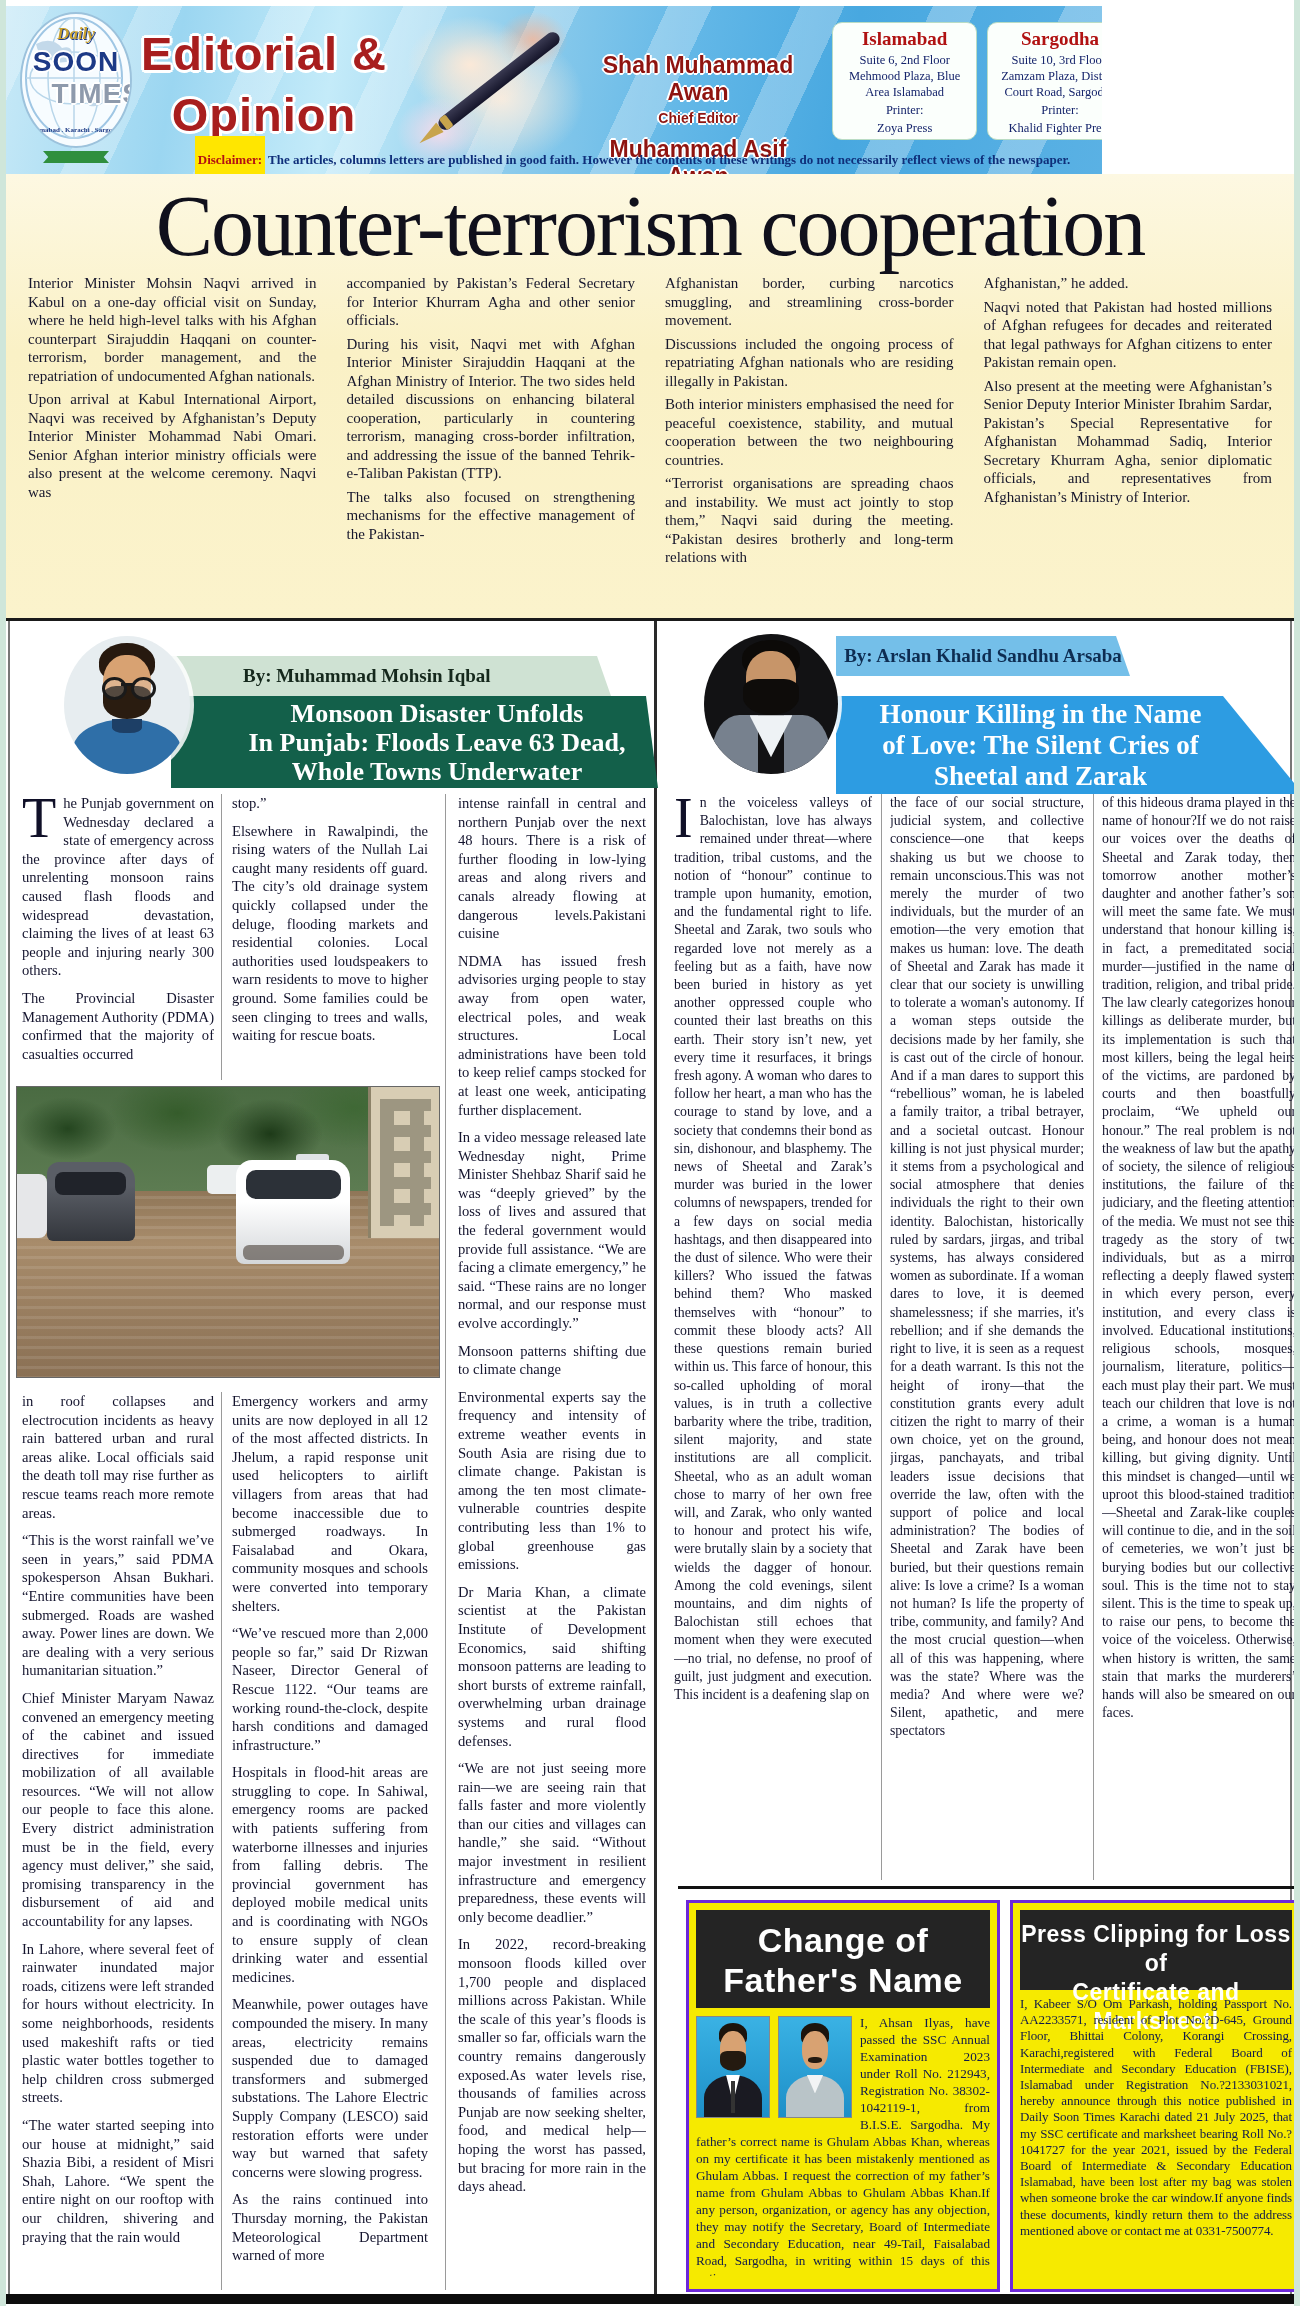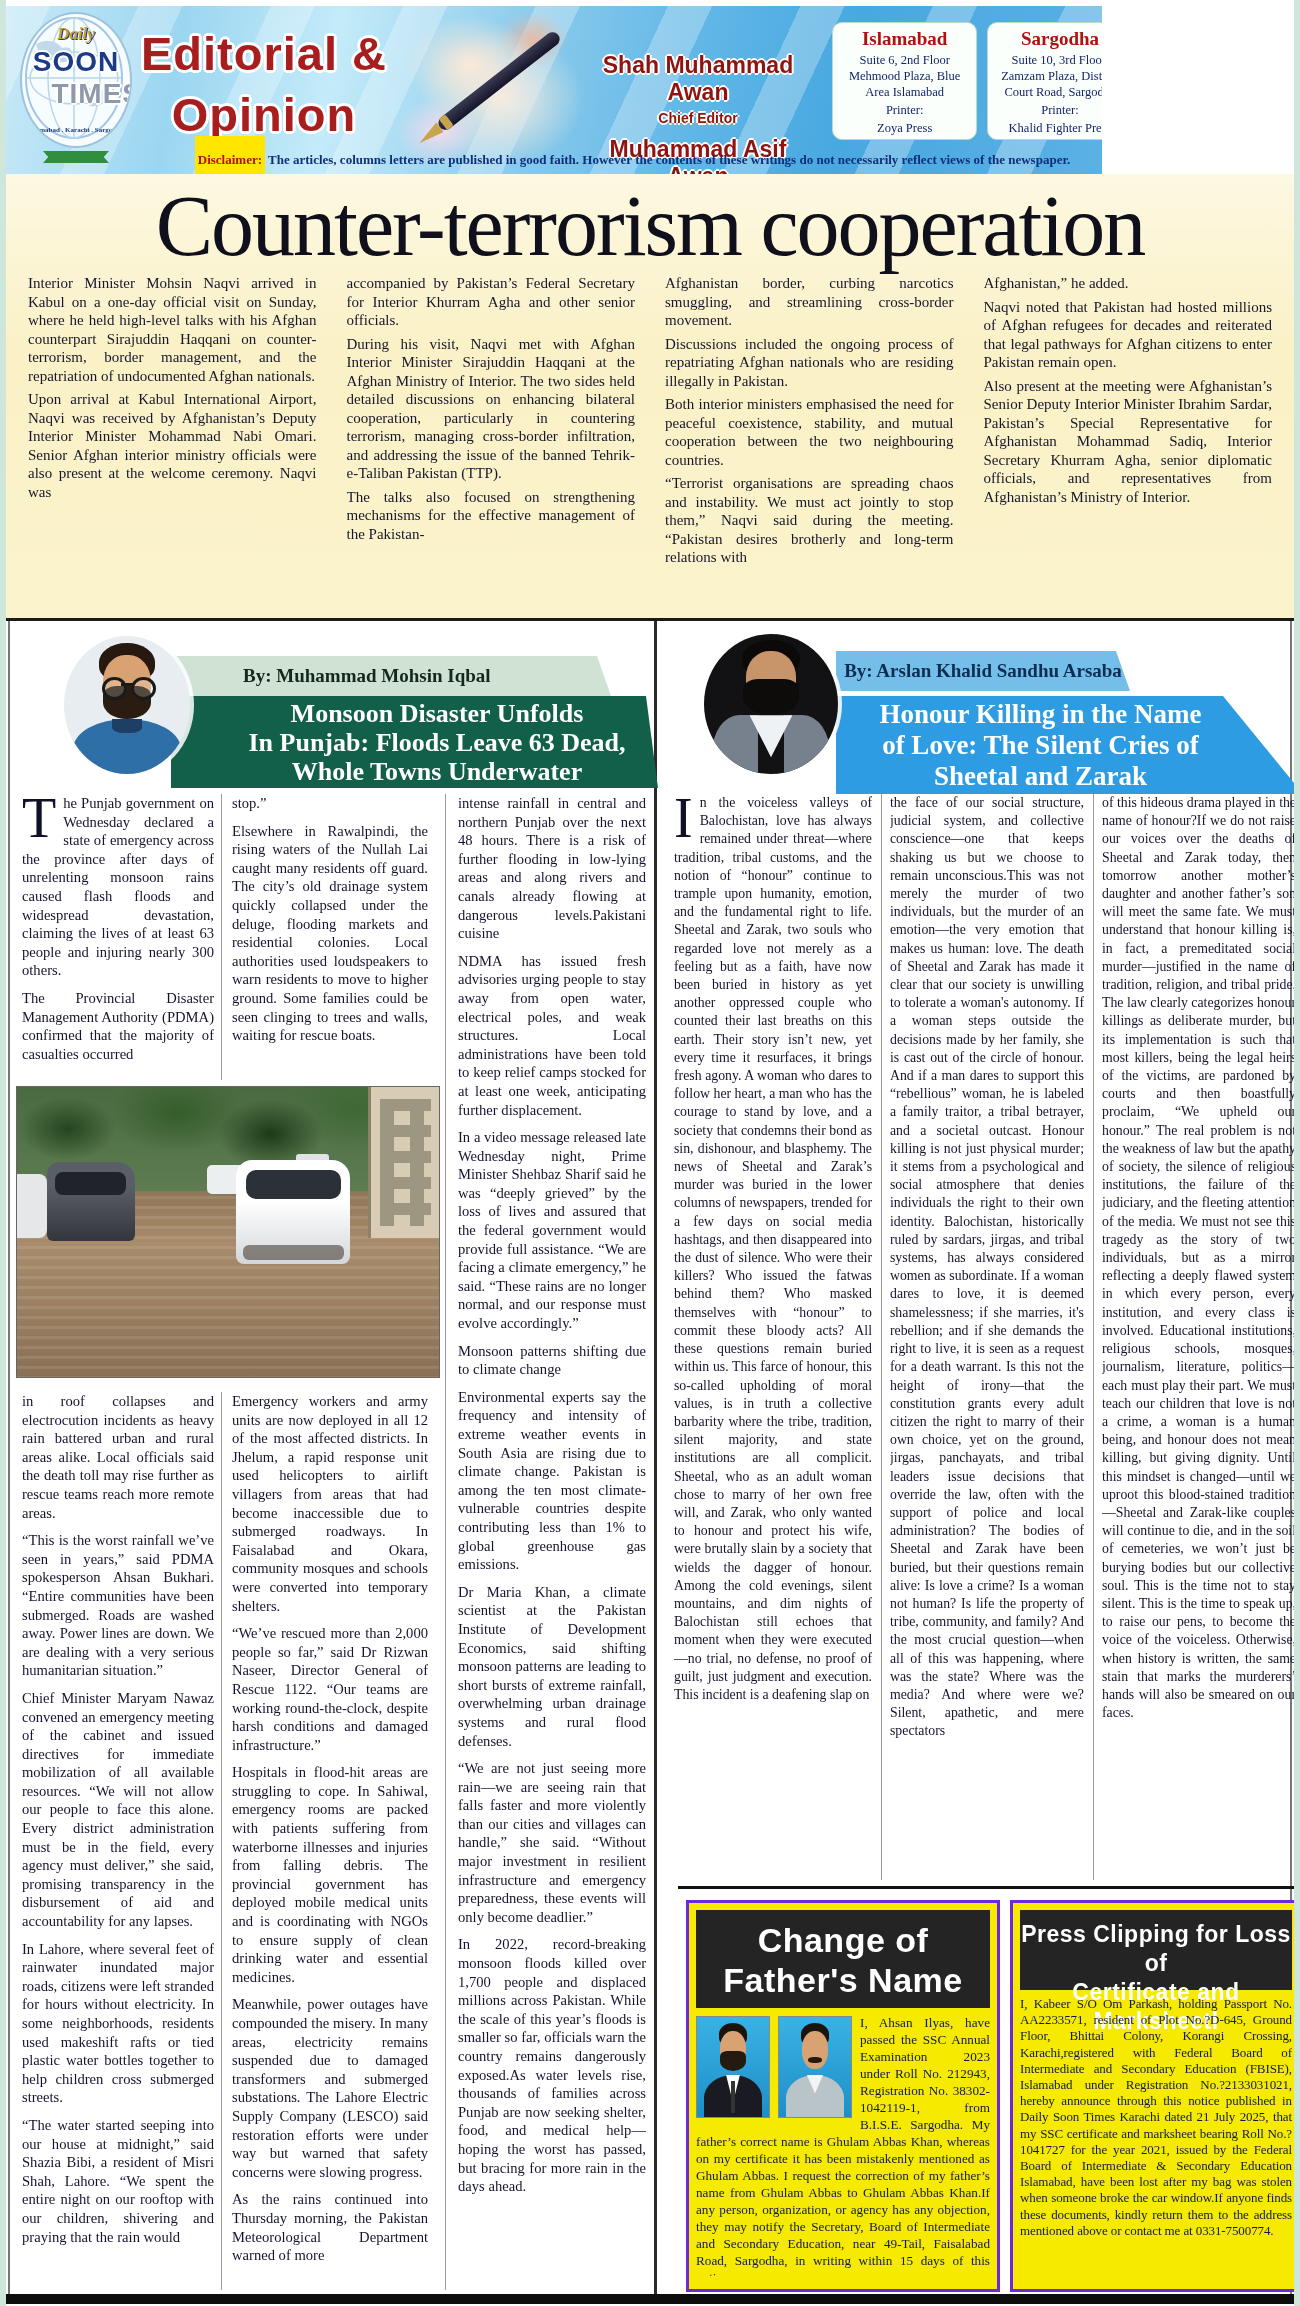--- a/index.html
+++ b/index.html
@@ -71,21 +71,21 @@
   .bottom-bar{position:absolute;left:0;top:2294px;width:1288px;height:10px;background:#0d0d0d;}
   .colrule{position:absolute;width:1px;background:#9a9a9a;}
   
   .byband{position:absolute;height:40px;line-height:40px;font-weight:bold;font-size:19px;}
   .m-byband{left:165px;top:656px;width:440px;background:#cfe2d3;color:#15281c;padding-left:72px;box-sizing:border-box;
     clip-path:polygon(0 0,calc(100% - 14px) 0,100% 100%,0 100%);}
   .m-titleband{position:absolute;left:165px;top:696px;width:487px;height:92px;background:#13604a;
     clip-path:polygon(0 0,calc(100% - 12px) 0,100% 100%,0 100%);
     color:#fff;text-align:center;font-weight:bold;font-size:26px;line-height:29px;
     padding:3px 10px 0 55px;box-sizing:border-box;}
-  .h-byband{left:830px;top:651px;width:294px;background:#74bfe9;color:#0e2d52;text-align:center;
+  .h-byband{left:830px;top:636px;width:294px;background:#74bfe9;color:#0e2d52;text-align:center;
     clip-path:polygon(0 0,calc(100% - 14px) 0,100% 100%,0 100%);}
   .h-titleband{position:absolute;left:830px;top:696px;width:467px;height:98px;background:#2d9ce2;
     clip-path:polygon(0 0,calc(100% - 80px) 0,100% 100%,0 100%);
     color:#fff;text-align:center;font-weight:bold;font-size:27px;line-height:31px;
     padding:3px 70px 0 12px;box-sizing:border-box;}
   
   .avatar{position:absolute;border-radius:50%;overflow:hidden;z-index:5;box-shadow:0 0 0 4px rgba(255,255,255,.85);}
   .avatar-left{left:58px;top:636px;width:126px;height:138px;background:#e7edf0;}
   .avatar-right{left:698px;top:634px;width:134px;height:140px;background:#121214;}
   .av{position:absolute;}

